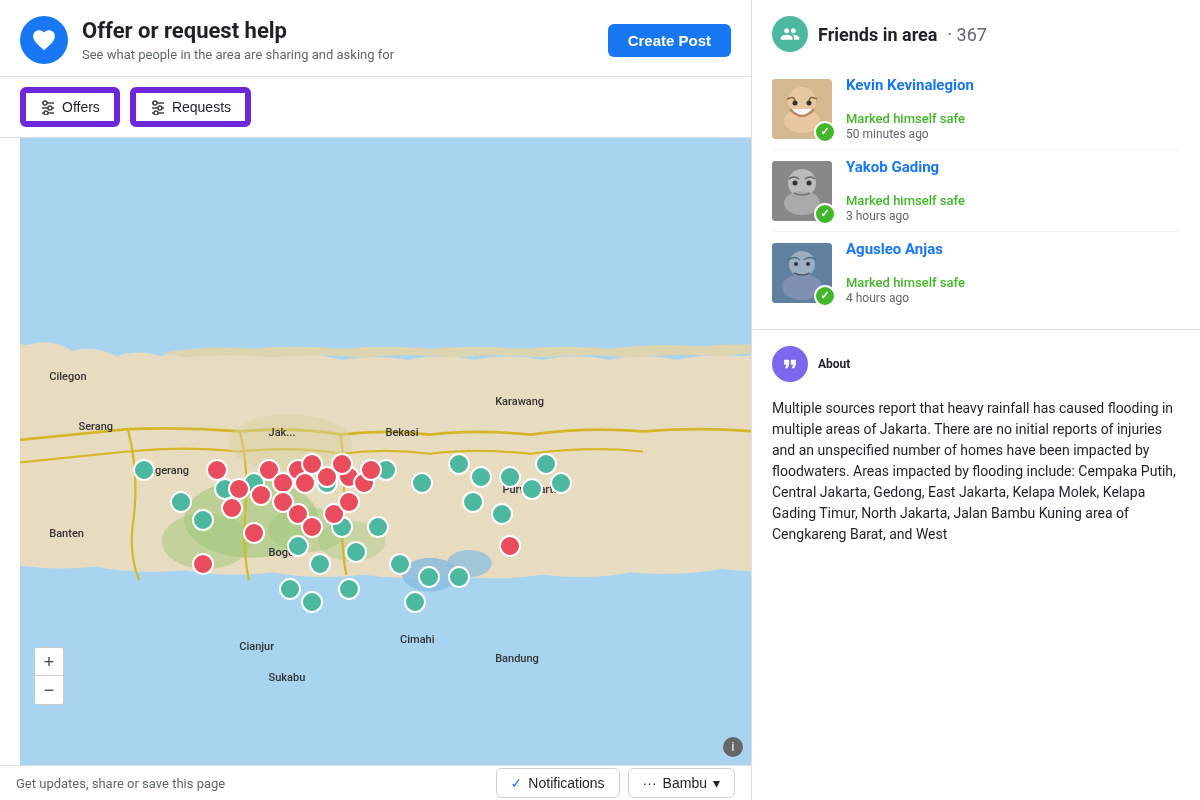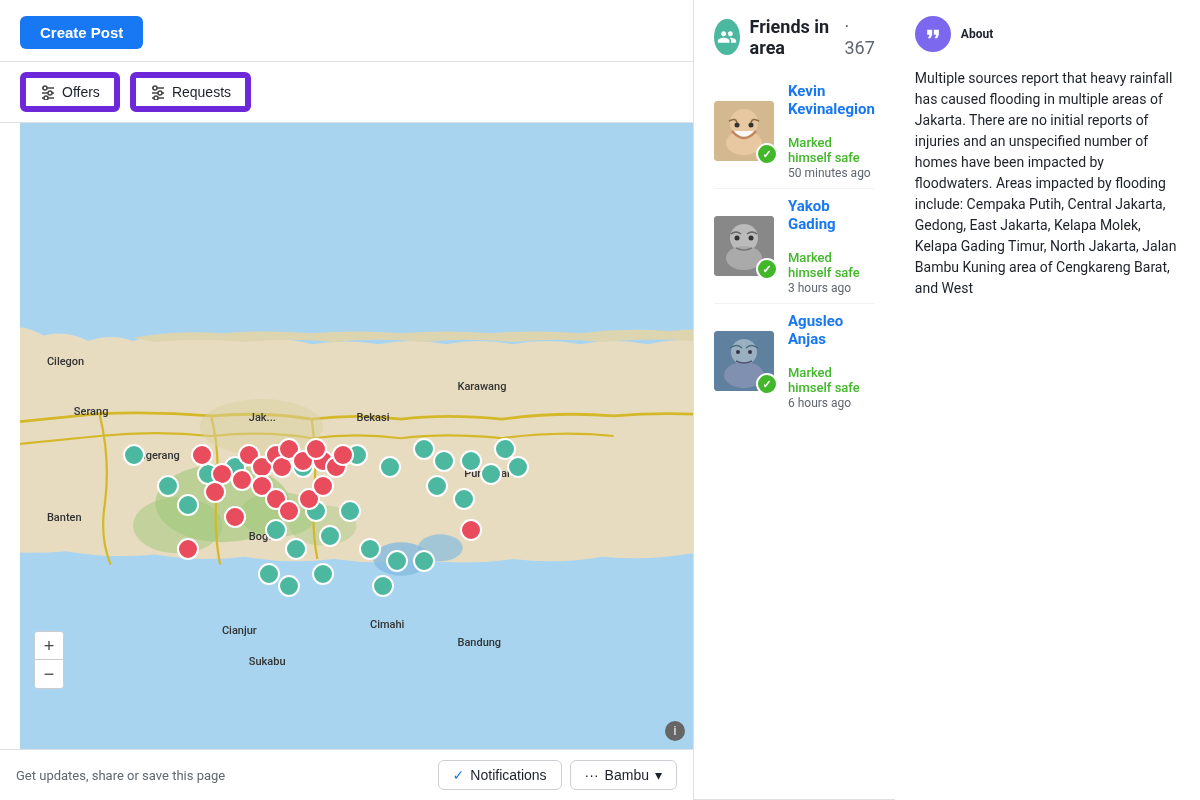--- a/index.html
+++ b/index.html
@@ -162,21 +162,21 @@
       height: 22px;
       border-radius: 50%;
       border: 2.5px solid white;
       transform: translate(-50%, -50%);
     }
 
     .map-pin.teal { background: #4db8a0; }
     .map-pin.red { background: #e84c5d; }
 
     .bottom-bar {
-      padding: 10px 16px;
+      padding: 2px 16px;
       border-top: 1px solid #dddfe2;
       display: flex;
       align-items: center;
       justify-content: space-between;
       background: #fff;
     }
 
     .bottom-bar-text {
       font-size: 13px;
       color: #606770;
@@ -201,23 +201,24 @@
       font-weight: 500;
     }
 
     .check-icon {
       color: #1877f2;
       font-size: 14px;
     }
 
     
     .right-sidebar {
-      width: 506px;
+      width: 448px;
       background: #fff;
       display: flex;
+      flex-direction: column;
       overflow-y: auto;
     }
 
     .friends-section {
       padding: 16px 20px;
       border-bottom: 1px solid #dddfe2;
     }
 
     .section-header {
       display: flex;
@@ -385,20 +386,31 @@
       font-weight: 500;
       pointer-events: none;
     }
   </style>
 </head>
 <body>
 
 <div class="main-content">
 
   <div class="header-section">
+    <div class="header-left">
+      <div class="heart-icon-circle">
+        <svg viewBox="0 0 24 24">
+          <path d="M12 21.35l-1.45-1.32C5.4 15.36 2 12.28 2 8.5 2 5.42 4.42 3 7.5 3c1.74 0 3.41.81 4.5 2.09C13.09 3.81 14.76 3 16.5 3 19.58 3 22 5.42 22 8.5c0 3.78-3.4 6.86-8.55 11.54L12 21.35z"></path>
+        </svg>
+      </div>
+      <div class="header-text">
+        <h1>Offer or request help</h1>
+        <p>See what people in the area are sharing and asking for</p>
+      </div>
+    </div>
     <button class="create-post-btn">Create Post</button>
   </div>
 
   <div class="filter-section">
     <button class="filter-btn">
       <svg viewBox="0 0 16 16">
         <line x1="2" y1="4" x2="14" y2="4" stroke="#444" stroke-width="1.5"></line>
         <circle cx="5" cy="4" r="2" fill="white" stroke="#444" stroke-width="1.5"></circle>
         <line x1="2" y1="9" x2="14" y2="9" stroke="#444" stroke-width="1.5"></line>
         <circle cx="10" cy="9" r="2" fill="white" stroke="#444" stroke-width="1.5"></circle>
@@ -612,21 +624,21 @@
             <path d="M 22 30 Q 30 34 38 30" stroke="#557" stroke-width="1.5" fill="none"></path>
             <path d="M 16 17 Q 23 12 28 17" stroke="#4a6a7a" stroke-width="1.5" fill="none"></path>
             <path d="M 32 17 Q 37 12 44 17" stroke="#4a6a7a" stroke-width="1.5" fill="none"></path>
           </svg>
         </div>
         <div class="safe-badge">✓</div>
       </div>
       <div class="friend-info">
         <div class="friend-name">Agusleo Anjas</div>
         <div class="friend-status">Marked himself safe</div>
-        <div class="friend-time">6 hours ago</div>
+        <div class="friend-time">4 hours ago</div>
       </div>
     </div>
 
   </div>
 
   <div class="about-section">
     <div class="section-header">
       <div class="about-icon-wrap">
         <svg viewBox="0 0 24 24">
           <path d="M6 17h3l2-4V7H5v6h3zm8 0h3l2-4V7h-6v6h3z"></path>

